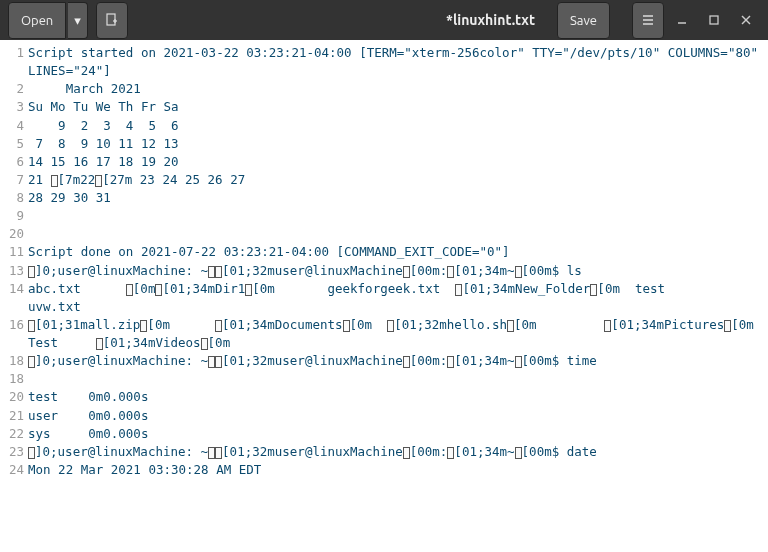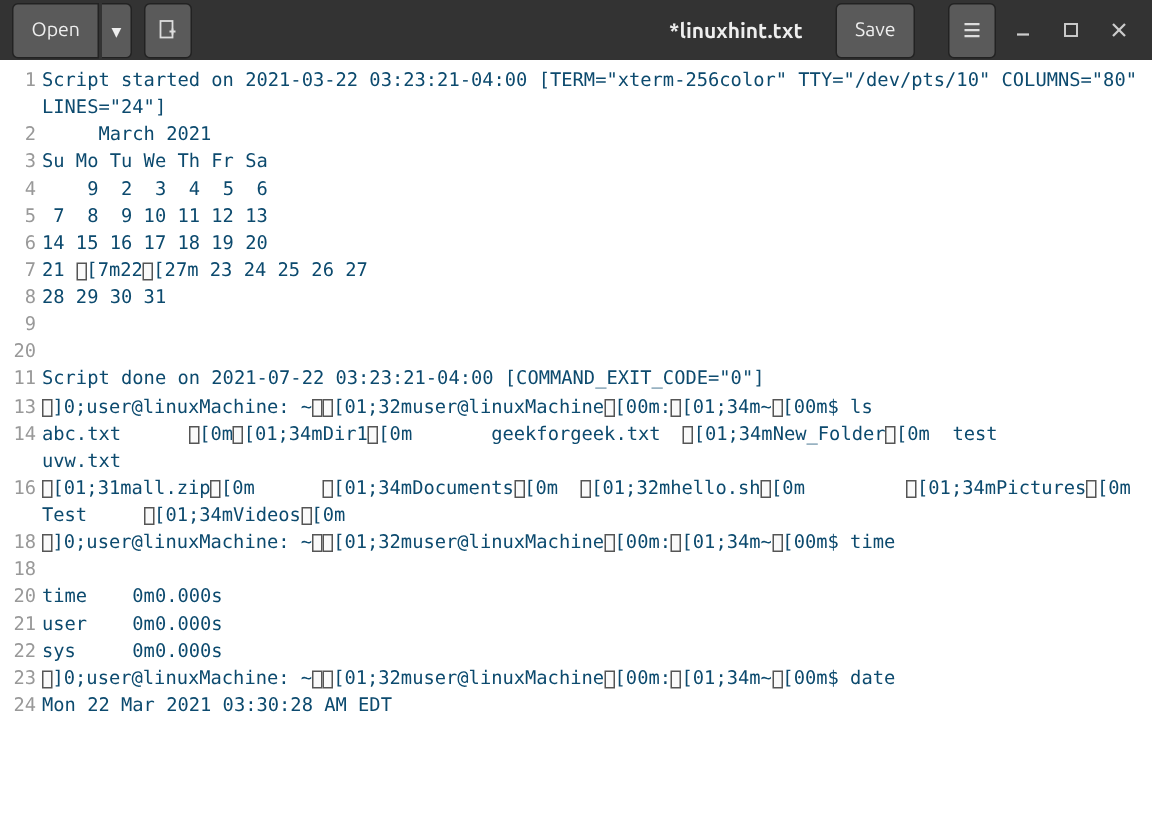--- a/index.html
+++ b/index.html
@@ -214,21 +214,21 @@
     <div class="line">
       <div class="gutter">18</div>
       <div class="code"><span class="gstub"></span>]0;user@linuxMachine: ~<span class="gstub"></span><span class="gstub"></span>[01;32muser@linuxMachine<span class="gstub"></span>[00m:<span class="gstub"></span>[01;34m~<span class="gstub"></span>[00m$ time</div>
     </div>
     <div class="line">
       <div class="gutter">18</div>
       <div class="code"></div>
     </div>
     <div class="line">
       <div class="gutter">20</div>
-      <div class="code">time    0m0.000s</div>
+      <div class="code">test    0m0.000s</div>
     </div>
     <div class="line">
       <div class="gutter">21</div>
       <div class="code">user    0m0.000s</div>
     </div>
     <div class="line">
       <div class="gutter">22</div>
       <div class="code">sys     0m0.000s</div>
     </div>
     <div class="line">

